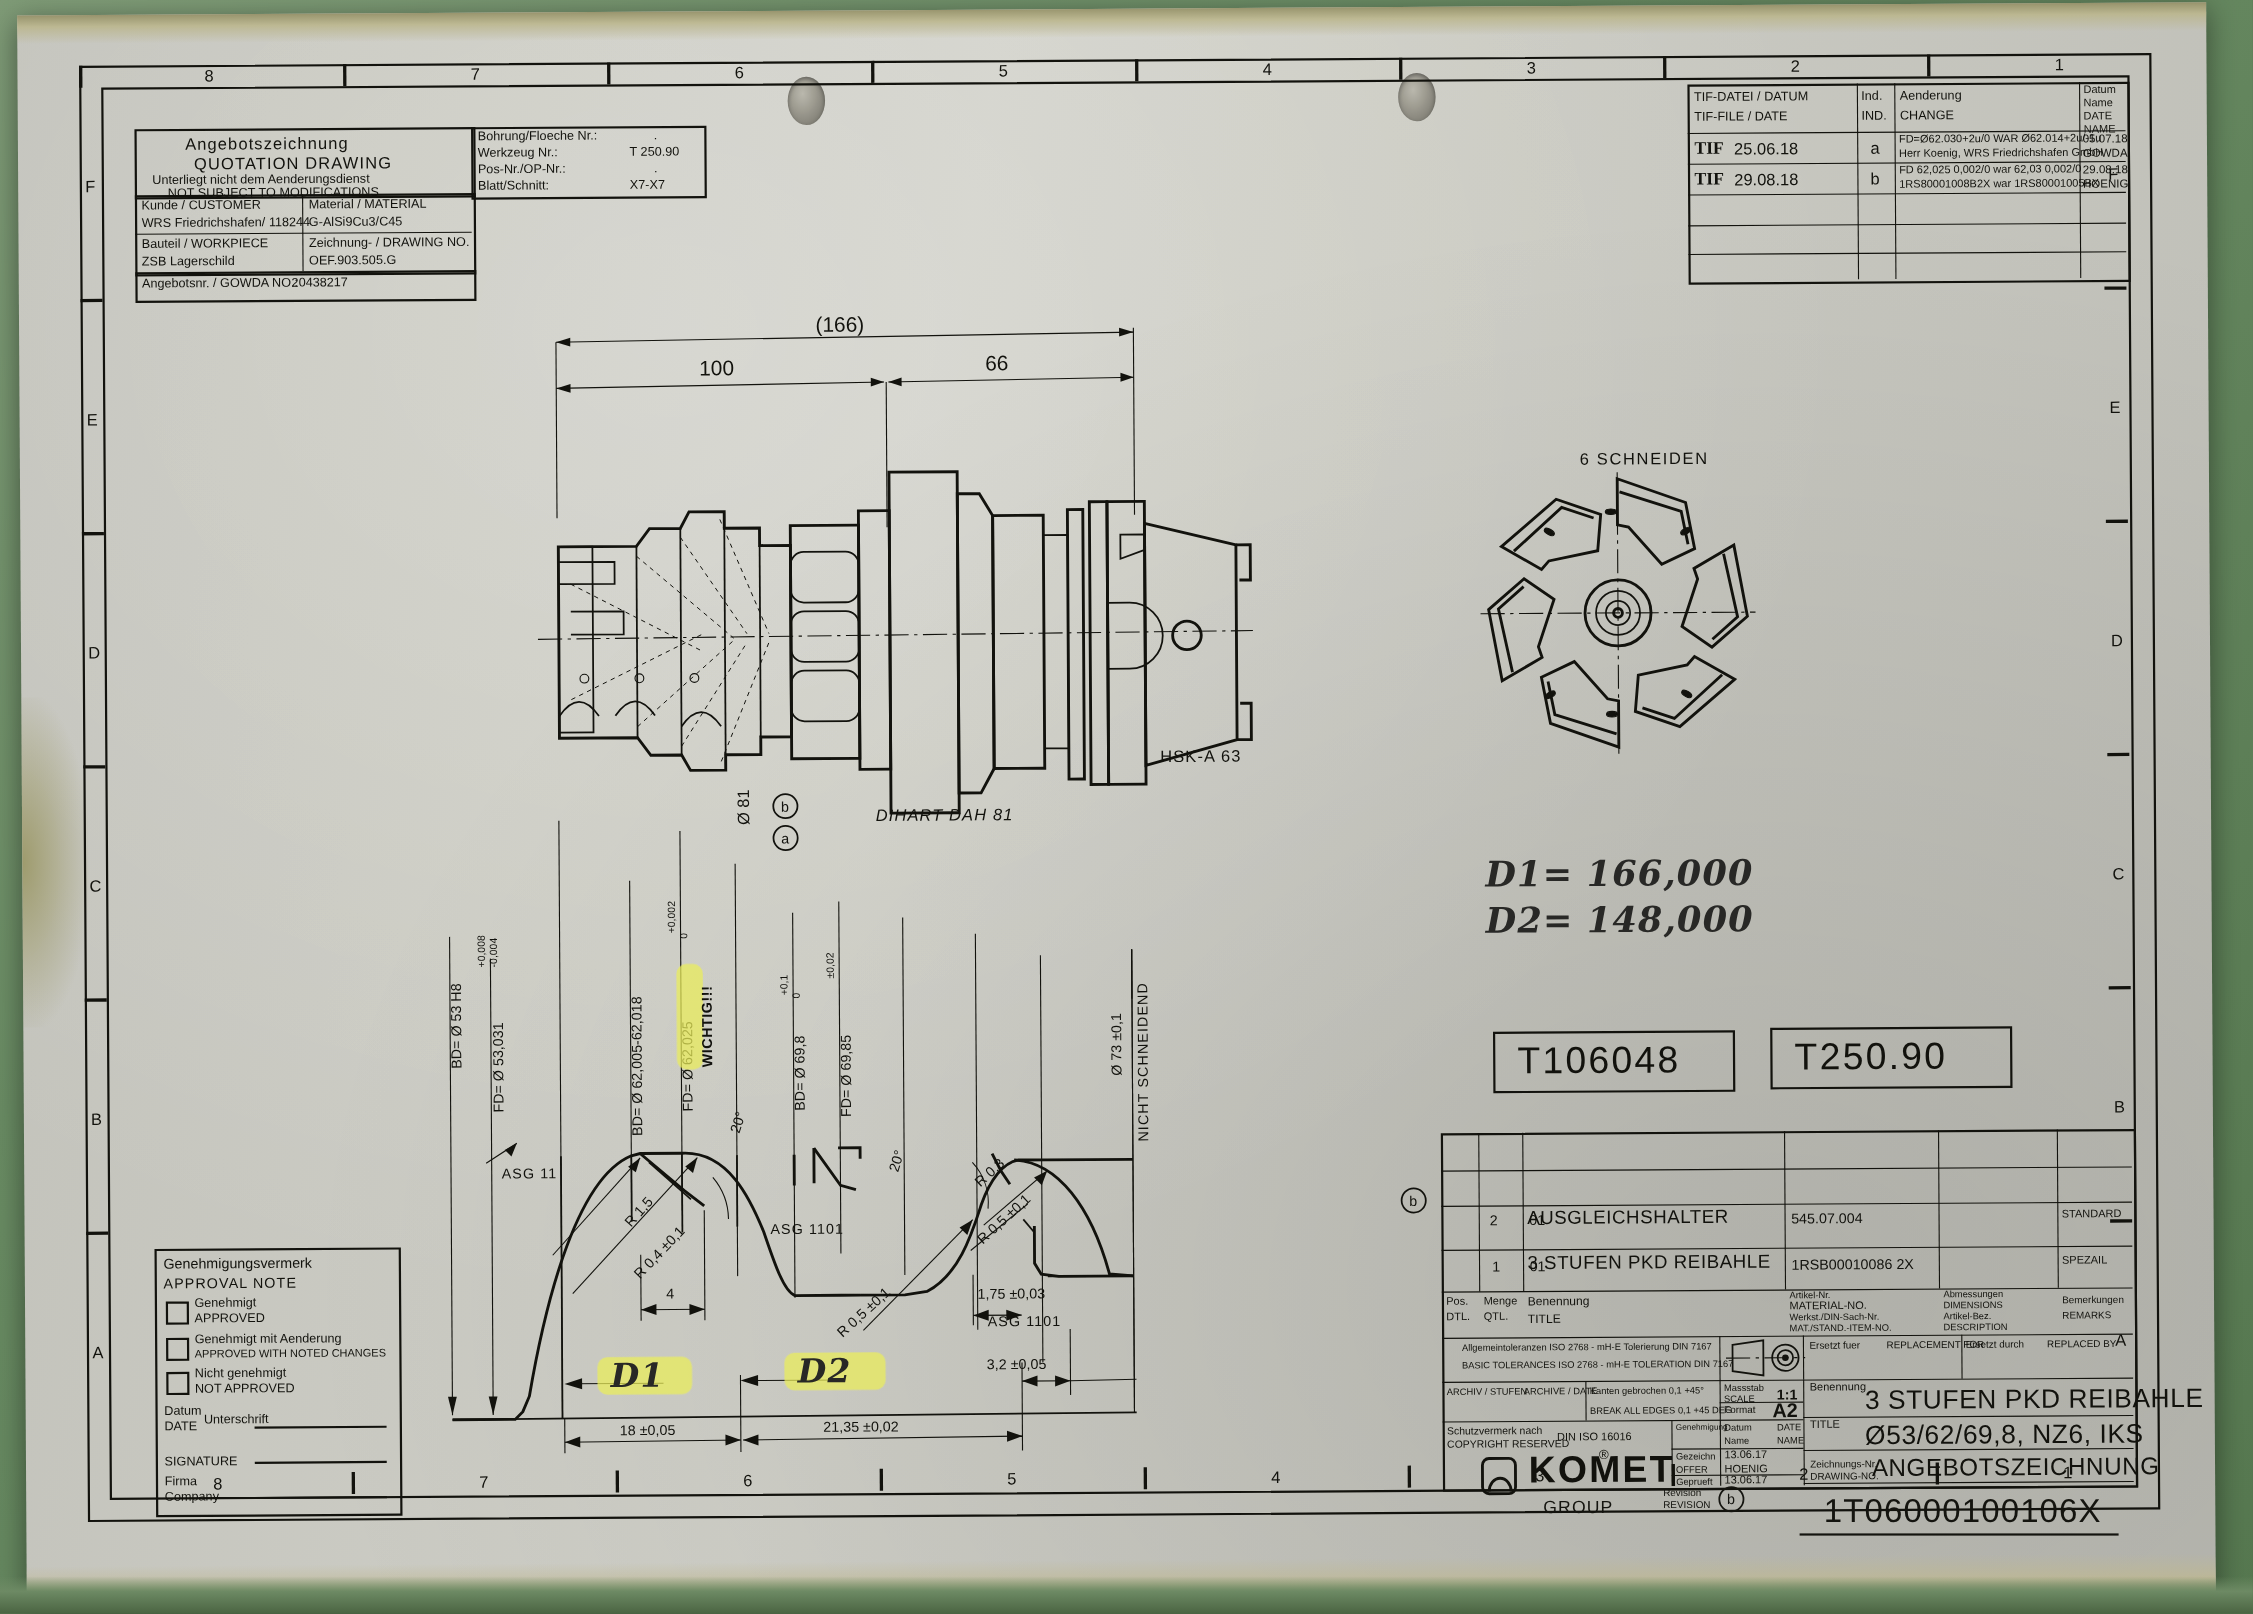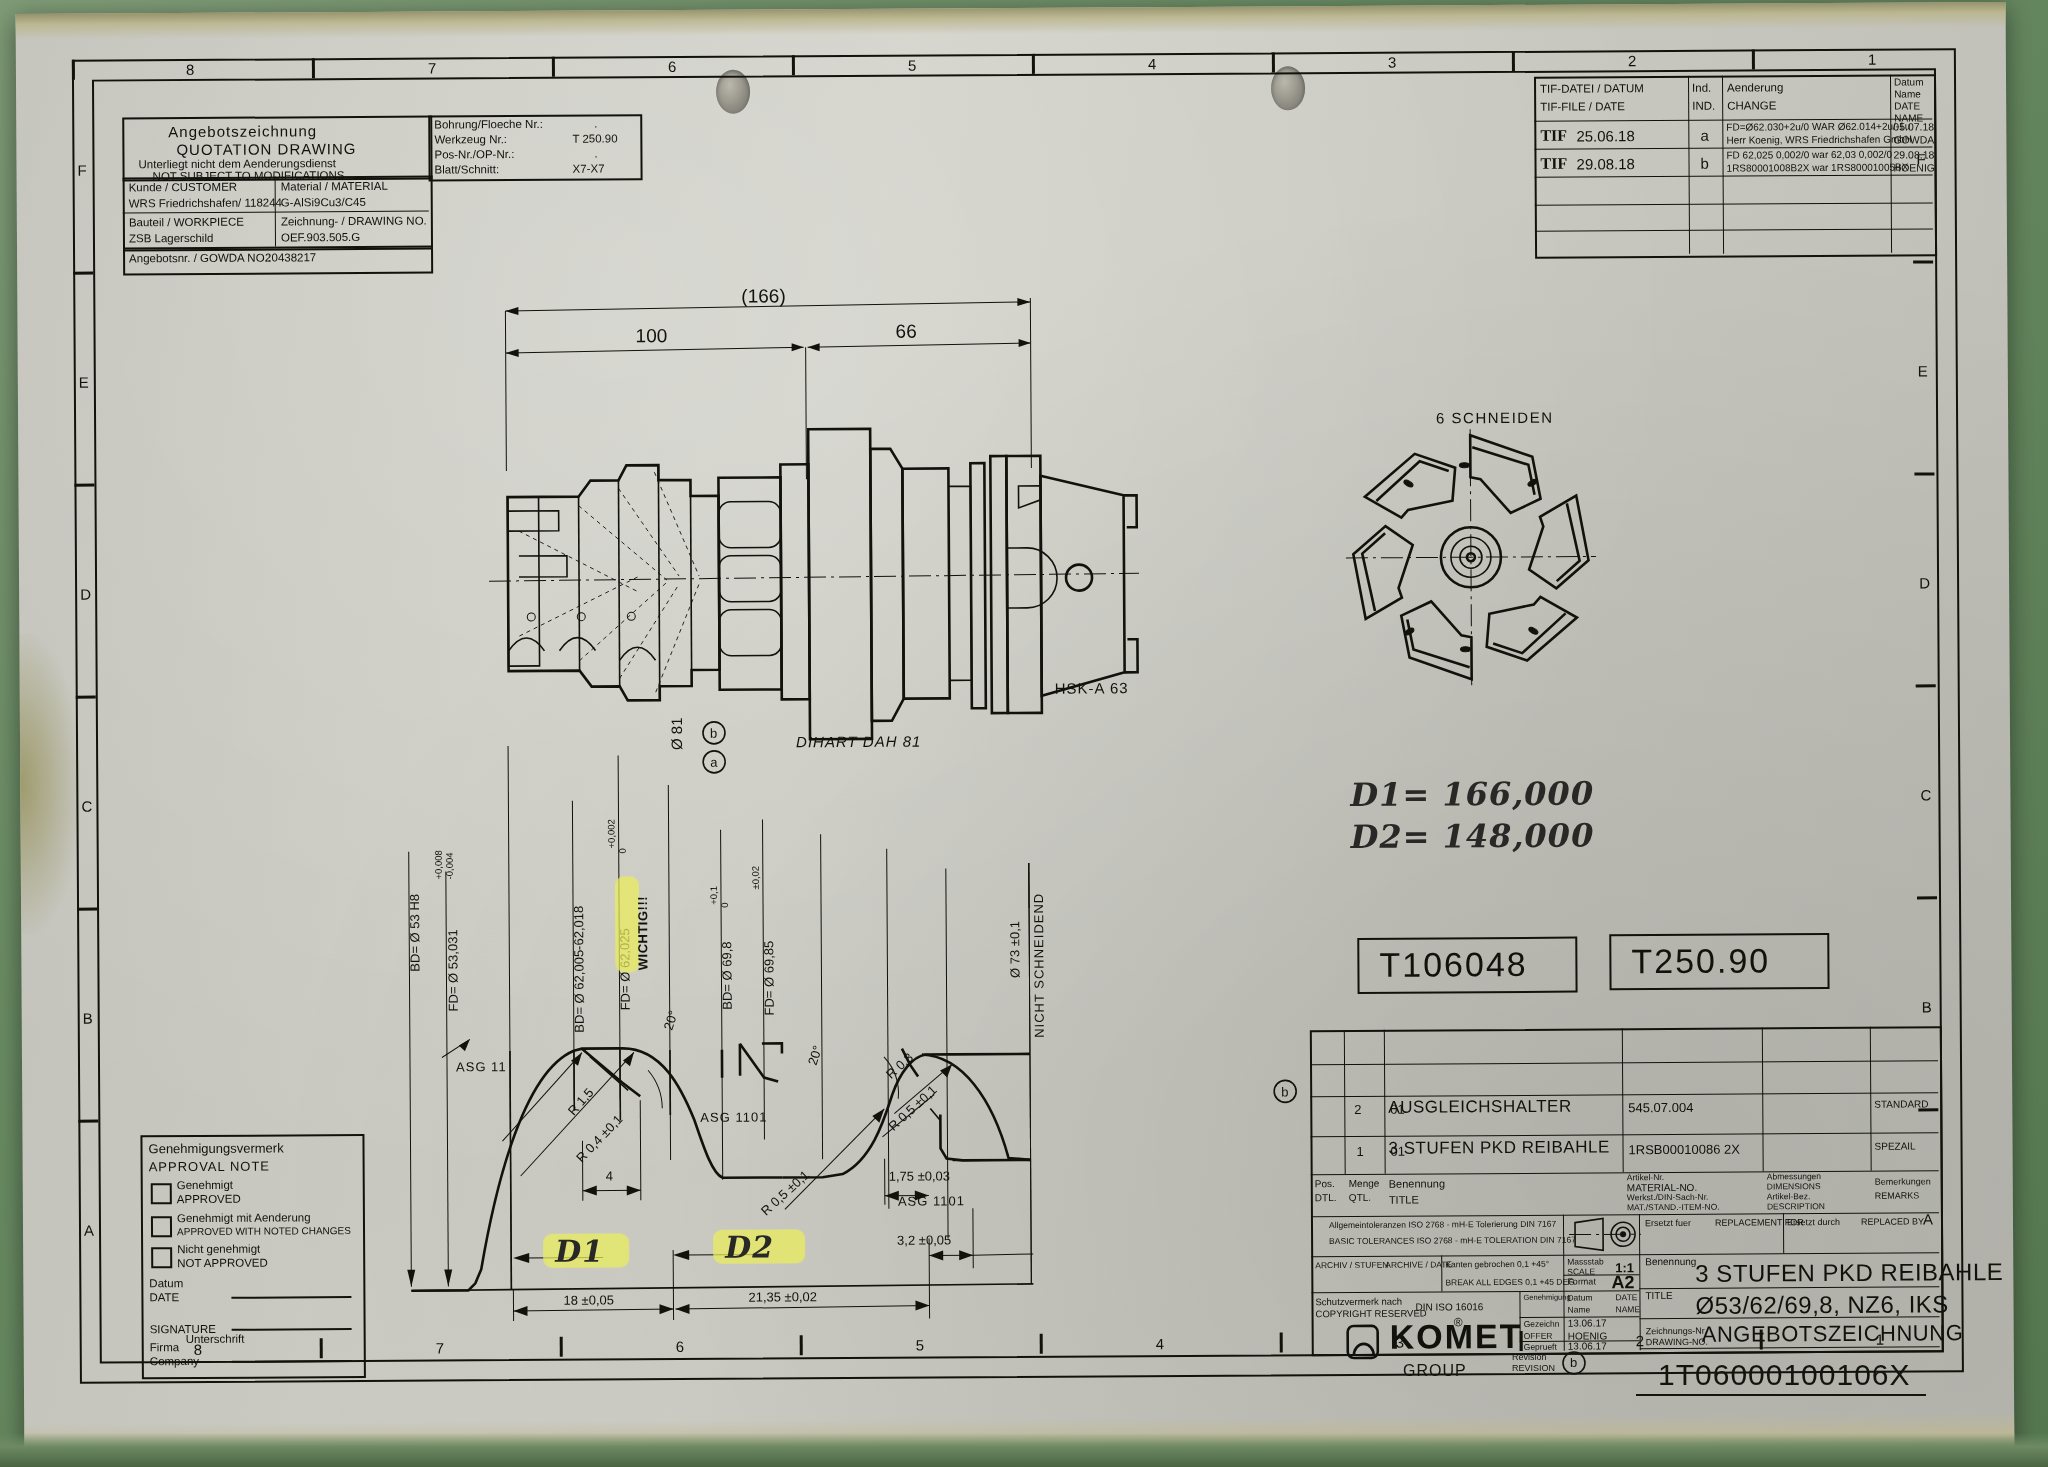--- a/index.html
+++ b/index.html
@@ -541,21 +541,21 @@
     <div class="tx" style="left:154px;top:1213px;font-size:10px;">APPROVED WITH NOTED CHANGES</div>
 
     <div class="cbx" style="left:128px;top:1234px;"></div>
     <div class="tx tn" style="left:154px;top:1230px;">Nicht genehmigt</div>
     <div class="tx tn" style="left:154px;top:1244px;">NOT APPROVED</div>
 
     <div class="tx tn" style="left:126px;top:1264px;">Datum</div>
     <div class="tx tn" style="left:126px;top:1278px;">DATE</div>
     <div class="hl" style="left:208px;top:1284px;width:120px;height:2px;"></div>
 
-    <div class="tx tn" style="left:126px;top:1320px;padding-left:36px;">Unterschrift</div>
+    <div class="tx tn" style="left:126px;top:1272px;padding-left:36px;">Unterschrift</div>
     <div class="tx tn" style="left:126px;top:1310px;">SIGNATURE</div>
     <div class="hl" style="left:208px;top:1316px;width:120px;height:2px;"></div>
 
     <div class="tx tn" style="left:126px;top:1328px;">Firma</div>
     <div class="tx tn" style="left:126px;top:1342px;">Company</div>
     <div class="hl" style="left:208px;top:1348px;width:120px;height:2px;"></div>
 
     <div class="blk" style="left:1288px;top:1024px;width:628px;height:322px;"></div>
 
     <div class="hl" style="left:1288px;top:1058px;width:628px;"></div>

